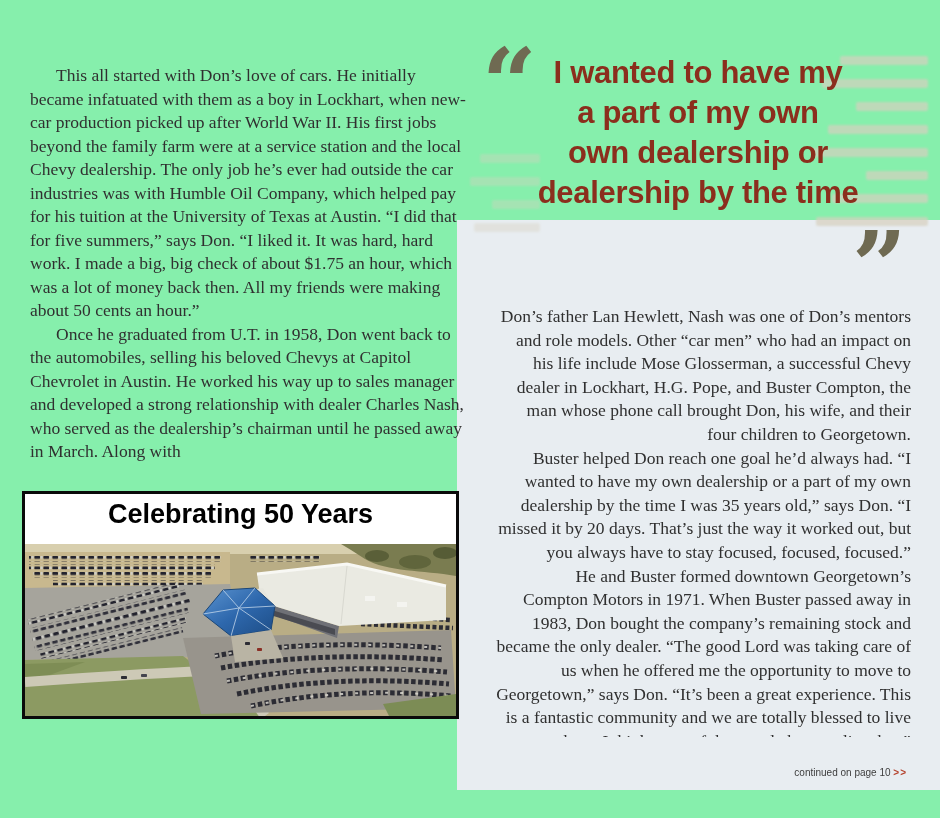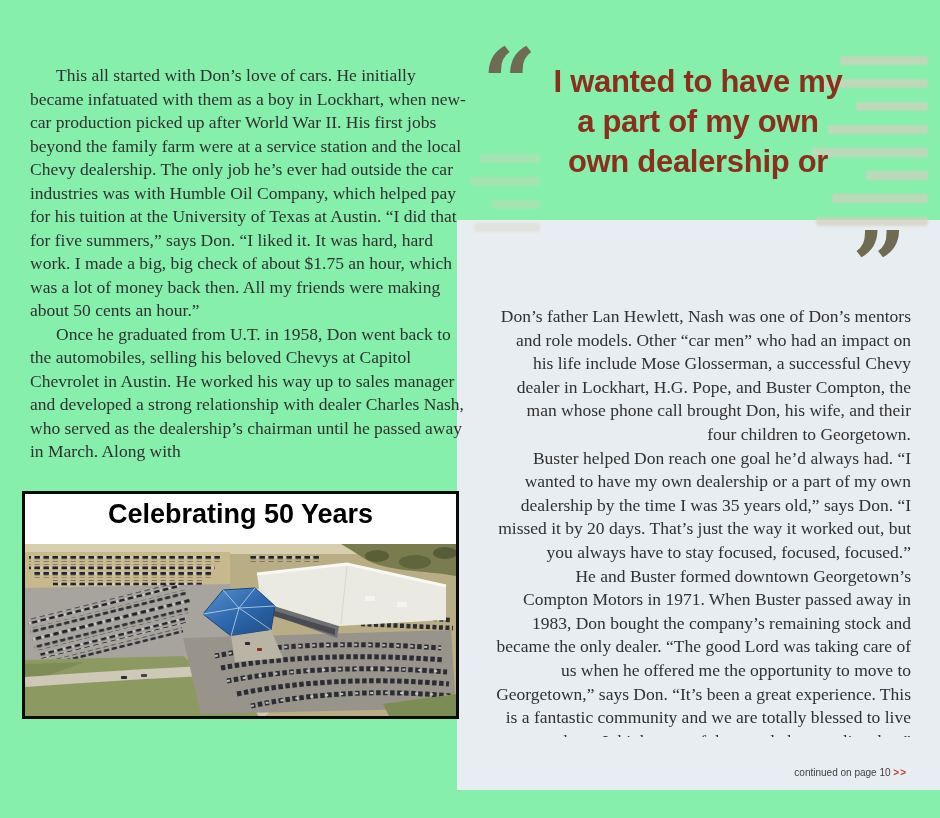--- a/index.html
+++ b/index.html
@@ -19,21 +19,21 @@
   .ghost-left i:nth-child(1){width:60px}.ghost-left i:nth-child(2){width:70px}
   .ghost-left i:nth-child(3){width:48px}.ghost-left i:nth-child(4){width:66px}
   
   .left-col{position:absolute;left:30px;top:64px;width:436px;height:425px;overflow:hidden;
             font-size:17.5px;line-height:23.5px;color:#303030;}
   .right-col{position:absolute;left:494px;top:305px;width:417px;height:432px;overflow:hidden;
              font-size:17.5px;line-height:23.6px;color:#303030;text-align:right;}
   .left-col p,.right-col p{margin:0;}
   .indent{text-indent:26px;}
   
-  .quote{position:absolute;left:468px;top:62px;width:460px;text-align:center;
+  .quote{position:absolute;left:468px;top:53px;width:460px;text-align:center;
          font-family:"Liberation Sans",sans-serif;font-weight:700;font-size:31px;
          line-height:40px;letter-spacing:-0.3px;color:#8b2e1d;}
   .quote-line{display:block;}
   .q-mark{position:absolute;font-family:"DejaVu Serif",serif;font-weight:bold;
           font-size:95px;line-height:1;color:#6f6a52;}
   .q-open{left:482px;top:36px;}
   .q-close{left:852px;top:219px;}
   
   .photo-box{position:absolute;left:22px;top:491px;width:431px;margin:0;
              border:3px solid #0a0a0a;background:#ffffff;}
@@ -74,20 +74,21 @@
   <section class="left-col">
     <p class="indent">This all started with Don’s love of cars. He initially became infatuated with them as a boy in Lockhart, when new-car production picked up after World War II. His first jobs beyond the family farm were at a service station and the local Chevy dealership. The only job he’s ever had outside the car industries was with Humble Oil Company, which helped pay for his tuition at the University of Texas at Austin. “I did that for five summers,” says Don. “I liked it. It was hard, hard work. I made a big, big check of about $1.75 an hour, which was a lot of money back then. All my friends were making about 50 cents an hour.”</p>
     <p class="indent">Once he graduated from U.T. in 1958, Don went back to the automobiles, selling his beloved Chevys at Capitol Chevrolet in Austin. He worked his way up to sales manager and developed a strong relationship with dealer Charles Nash, who served as the dealership’s chairman until he passed away in March. Along with</p>
   </section>
 
   <span class="q-mark q-open">“</span>
   <section class="quote">
     <span class="quote-line">I wanted to have my</span>
     <span class="quote-line">a part of my own</span>
     <span class="quote-line">own dealership or</span>
+    <span class="quote-line">dealership by the time</span>
   </section>
   <span class="q-mark q-close">”</span>
 
   <section class="right-col">
     <p>Don’s father Lan Hewlett, Nash was one of Don’s mentors and role models. Other “car men” who had an impact on his life include Mose Glosserman, a successful Chevy dealer in Lockhart, H.G. Pope, and Buster Compton, the man whose phone call brought Don, his wife, and their four children to Georgetown.</p>
     <p class="indent">Buster helped Don reach one goal he’d always had. “I wanted to have my own dealership or a part of my own dealership by the time I was 35 years old,” says Don. “I missed it by 20 days. That’s just the way it worked out, but you always have to stay focused, focused, focused.”</p>
     <p class="indent">He and Buster formed downtown Georgetown’s Compton Motors in 1971. When Buster passed away in 1983, Don bought the company’s remaining stock and became the only dealer. “The good Lord was taking care of us when he offered me the opportunity to move to Georgetown,” says Don. “It’s been a great experience. This is a fantastic community and we are totally blessed to live here. I think most of the people here realize that.”</p>
   </section>
 
   <figure class="photo-box">

